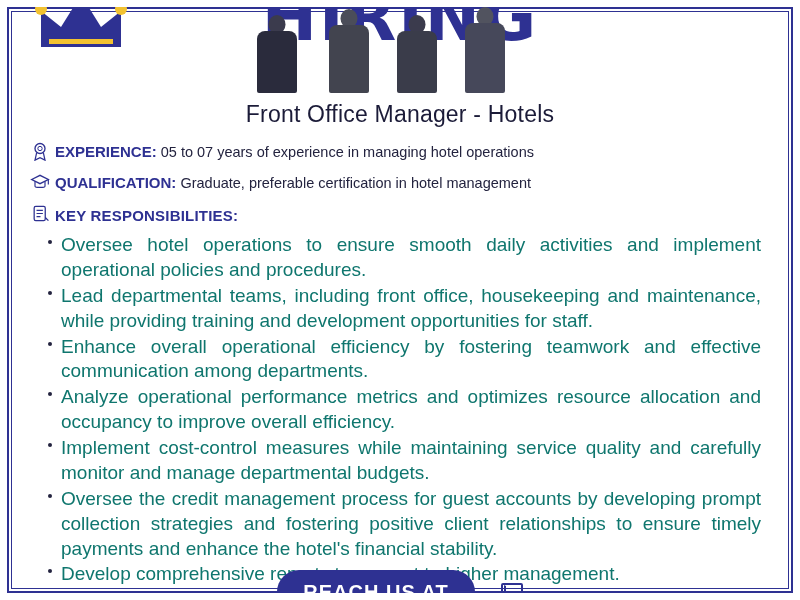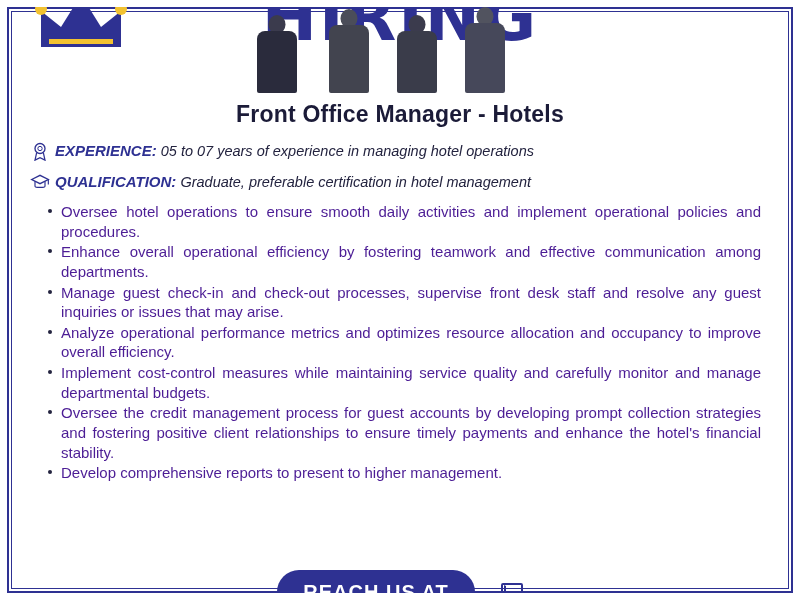--- a/index.html
+++ b/index.html
@@ -133,35 +133,34 @@
   .fig.f3 { left: 388px; }
   .fig.f3 .body { background: #3a3c4a; }
   .fig.f4 { left: 456px; height: 94px; }
   .fig.f4 .body { background: #46485a; height: 70px; }
   .fig.f4 .head { background: #51535f; }
 
   
   .job-title {
     text-align: center;
     font-size: 23px;
-    font-weight: bold;
+    font-weight: normal;
     color: #1b1b38;
     margin: 4px 0 12px 0;
     letter-spacing: 0.2px;
   }
 
   
   .content {
     padding: 0 22px 0 18px;
   }
   .row {
     display: flex;
-    align-items: center;
+    align-items: flex-end;
     margin-bottom: 9px;
-    font-style: italic;
   }
   .row-icon {
     flex: 0 0 30px;
     width: 30px;
     height: 22px;
     display: flex;
     align-items: center;
     justify-content: center;
     margin-top: 0px;
   }
@@ -182,23 +181,23 @@
     letter-spacing: 0.2px;
   }
 
   ul.bullets {
     margin: 2px 0 0 0;
     padding: 0 0 0 36px;
     list-style: none;
   }
   ul.bullets li {
     position: relative;
-    font-size: 15px;
+    font-size: 19px;
     line-height: 1.31;
-    color: #4c1d95;
+    color: #0f766e;
     text-align: justify;
     padding-right: 10px;
     margin-bottom: 1px;
   }
   ul.bullets li::before {
     content: "";
     position: absolute;
     left: -13px;
     top: 7px;
     width: 4px;
@@ -324,25 +323,35 @@
           <path d="M2 9 L12 4 L22 9 L12 14 Z" fill="none" stroke="#2e3192" stroke-width="1.6"></path>
           <path d="M6 11 L6 17 C6 19 18 19 18 17 L18 11" fill="none" stroke="#2e3192" stroke-width="1.4"></path>
           <path d="M22 9 L22 15" fill="none" stroke="#2e3192" stroke-width="1.4"></path>
         </svg>
       </div>
       <div class="row-text">
         <span class="lbl">QUALIFICATION:</span><span> Graduate, preferable certification in hotel management</span>
       </div>
     </div>
 
+    <div class="row">
+      <div class="row-icon">
+        <svg class="icon-svg" width="19" height="19" viewBox="0 0 24 24" aria-hidden="true">
+          <rect x="4" y="3" width="14" height="18" rx="2" fill="none" stroke="#2e3192" stroke-width="1.6"></rect>
+          <path d="M7 8 H15 M7 12 H15 M7 16 H12" stroke="#2e3192" stroke-width="1.4" fill="none"></path>
+          <path d="M18 17 L22 21" stroke="#2e3192" stroke-width="1.6"></path>
+        </svg>
+      </div>
+      <div class="resp-head">KEY RESPONSIBILITIES:</div>
+    </div>
 
     <ul class="bullets">
       <li>Oversee hotel operations to ensure smooth daily activities and implement operational policies and procedures.</li>
+      <li>Lead departmental teams, including front office, housekeeping and maintenance, while providing training and development opportunities for staff.</li>
       <li>Enhance overall operational efficiency by fostering teamwork and effective communication among departments.</li>
-      <li>Manage guest check-in and check-out processes, supervise front desk staff and resolve any guest inquiries or issues that may arise.</li>
       <li>Analyze operational performance metrics and optimizes resource allocation and occupancy to improve overall efficiency.</li>
       <li>Implement cost-control measures while maintaining service quality and carefully monitor and manage departmental budgets.</li>
       <li>Oversee the credit management process for guest accounts by developing prompt collection strategies and fostering positive client relationships to ensure timely payments and enhance the hotel's financial stability.</li>
       <li>Develop comprehensive reports to present to higher management.</li>
     </ul>
   </div>
 
   <div class="cta">
     <div class="cta-pill">REACH US AT</div>
     <div class="cta-mail">

